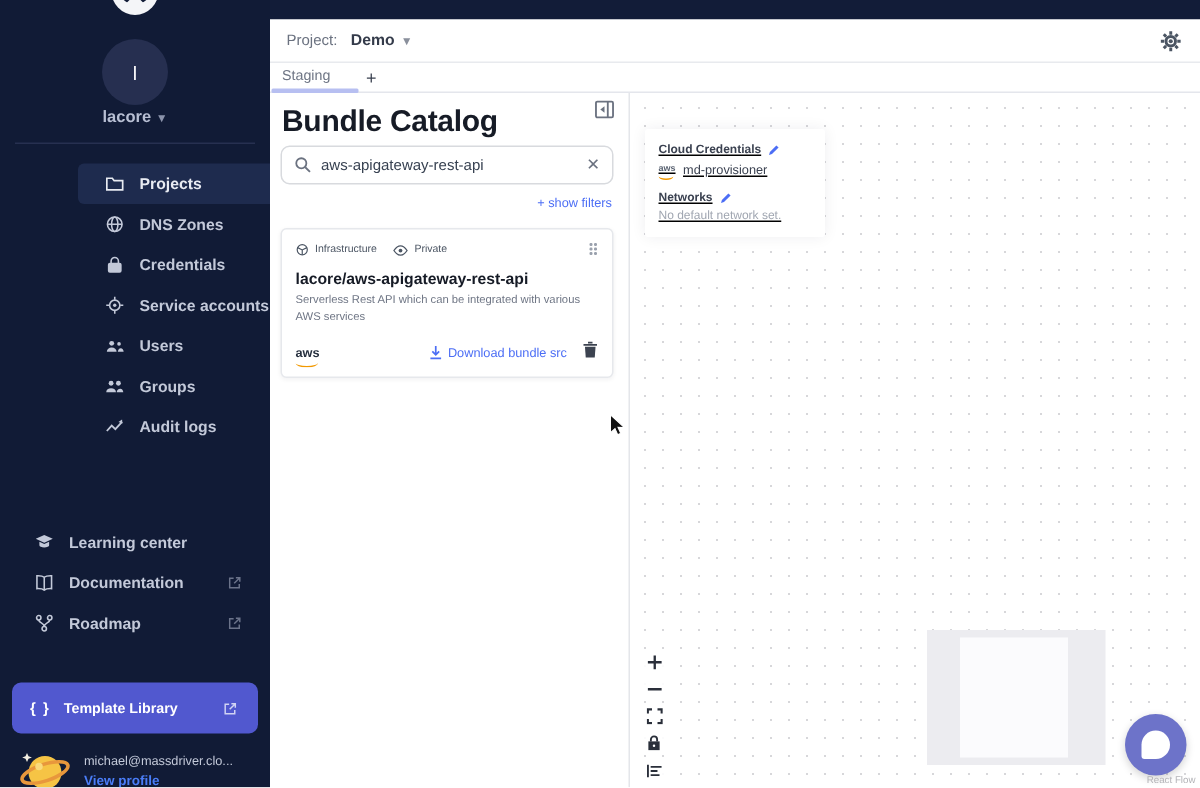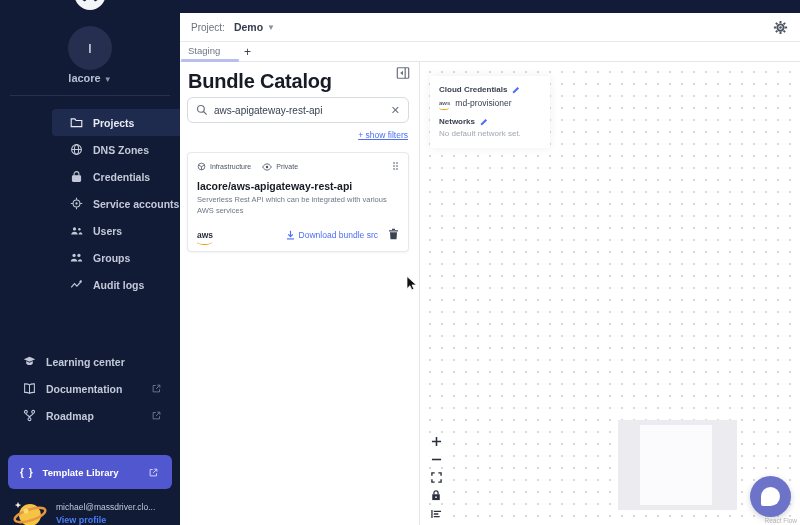--- a/index.html
+++ b/index.html
@@ -51,39 +51,39 @@
   .tab-underline { position:absolute; left:1px; top:17px; width:58px; height:3px; background:#b7bff1; border-radius:1px; }
   .tab-add { position:absolute; left:58px; top:1px; font-size:12px; color:#3a4150; cursor:pointer; padding:2px 6px; }
 
   
   .catalog { position:absolute; left:180px; top:62px; width:240px; height:463px; background:#fff; border-right:1px solid #e4e6ea; }
   .catalog h1 { position:absolute; left:8px; top:8px; font-size:20px; font-weight:800; color:#161b26; letter-spacing:-0.2px; }
   .collapse-btn { position:absolute; right:9px; top:4px; cursor:pointer; }
   .search-wrap { position:absolute; left:7px; top:35px; width:222px; height:26px; border:1px solid #d8dade; border-radius:6px; display:flex; align-items:center; padding:0 8px; background:#fff; }
   .search-wrap input { border:none; outline:none; flex:1; font-size:10px; color:#374151; font-family:"Liberation Sans",sans-serif; margin-left:6px; }
   .clear-x { font-size:11px; color:#6b7280; cursor:pointer; line-height:1; }
-  .show-filters { position:absolute; right:11px; top:68px; font-size:8.5px; color:#4c6ef5; cursor:pointer;text-decoration:underline; }
+  .show-filters { position:absolute; right:11px; top:68px; font-size:8.5px; color:#4c6ef5; cursor:pointer; }
 
   .bundle-card { position:absolute; left:7px; top:90px; width:222px; height:100px; border:1px solid #e6e8ec; border-radius:4px; background:#fff; box-shadow:0 1px 3px rgba(20,20,40,.05); padding:9px; }
   .badges { display:flex; align-items:center; gap:11px; }
   .badge { display:flex; align-items:center; gap:4px; font-size:7px; font-weight:500; color:#4b5563; }
   .drag-handle { margin-left:auto; cursor:grab; display:grid; grid-template-columns:repeat(2,3px); grid-auto-rows:3px; }
   .drag-handle i { width:1.6px; height:1.6px; background:#9aa1ad; border-radius:50%; }
   .card-title { margin-top:9px; font-size:10.5px; font-weight:700; color:#161b26; }
   .card-desc { margin-top:3px; font-size:7.5px; line-height:1.4; color:#6f7685; width:200px; }
   .card-footer { position:absolute; left:9px; right:9px; bottom:7px; display:flex; align-items:center; }
   .aws-logo { font-size:8.5px; font-weight:700; color:#252f3e; position:relative; line-height:1; }
   .aws-logo::after { content:""; position:absolute; left:0; top:8px; width:15px; height:5px; border-bottom:1.5px solid #f29900; border-radius:50%; }
   .download { margin-left:auto; display:flex; align-items:center; gap:4px; font-size:8.5px; font-weight:500; color:#4c6ef5; cursor:pointer; }
   .trash { margin-left:10px; cursor:pointer; }
 
   
   .canvas { position:absolute; left:420px; top:62px; width:380px; height:463px; background:#fff;
     background-image:radial-gradient(#d7d7da 1px, transparent 1px); background-size:12px 12px; background-position:4px 4px; }
-  .defaults-panel { position:absolute; left:10px; top:14px; width:120px; background:#fff; box-shadow:0 0 10px rgba(30,30,60,.07); padding:9px 9px 10px 9px; border-radius:2px; }
+  .defaults-panel { position:absolute; left:10px; top:24px; width:120px; background:#fff; box-shadow:0 0 10px rgba(30,30,60,.07); padding:9px 9px 10px 9px; border-radius:2px;text-decoration:underline; }
   .dp-row { display:flex; align-items:center; gap:5px; }
   .dp-title { font-size:8px; font-weight:600; color:#3a4150; }
   .dp-value { font-size:8.5px; color:#3a4150; }
   .dp-empty { font-size:8px; color:#a0a6b1; margin-top:3px; }
   .mini-aws { font-size:6px; font-weight:700; color:#5a6372; position:relative; line-height:1; }
   .mini-aws::after { content:""; position:absolute; left:0; top:5px; width:10px; height:4px; border-bottom:1px solid #f29900; border-radius:50%; }
   .mt8 { margin-top:9px; } .mt3 { margin-top:4px; }
 
   .rf-controls { position:absolute; left:8px; top:372px; display:flex; flex-direction:column; gap:3px; }
   .rf-btn { width:16px; height:15px; display:flex; align-items:center; justify-content:center; cursor:pointer; background:rgba(255,255,255,.9); }

